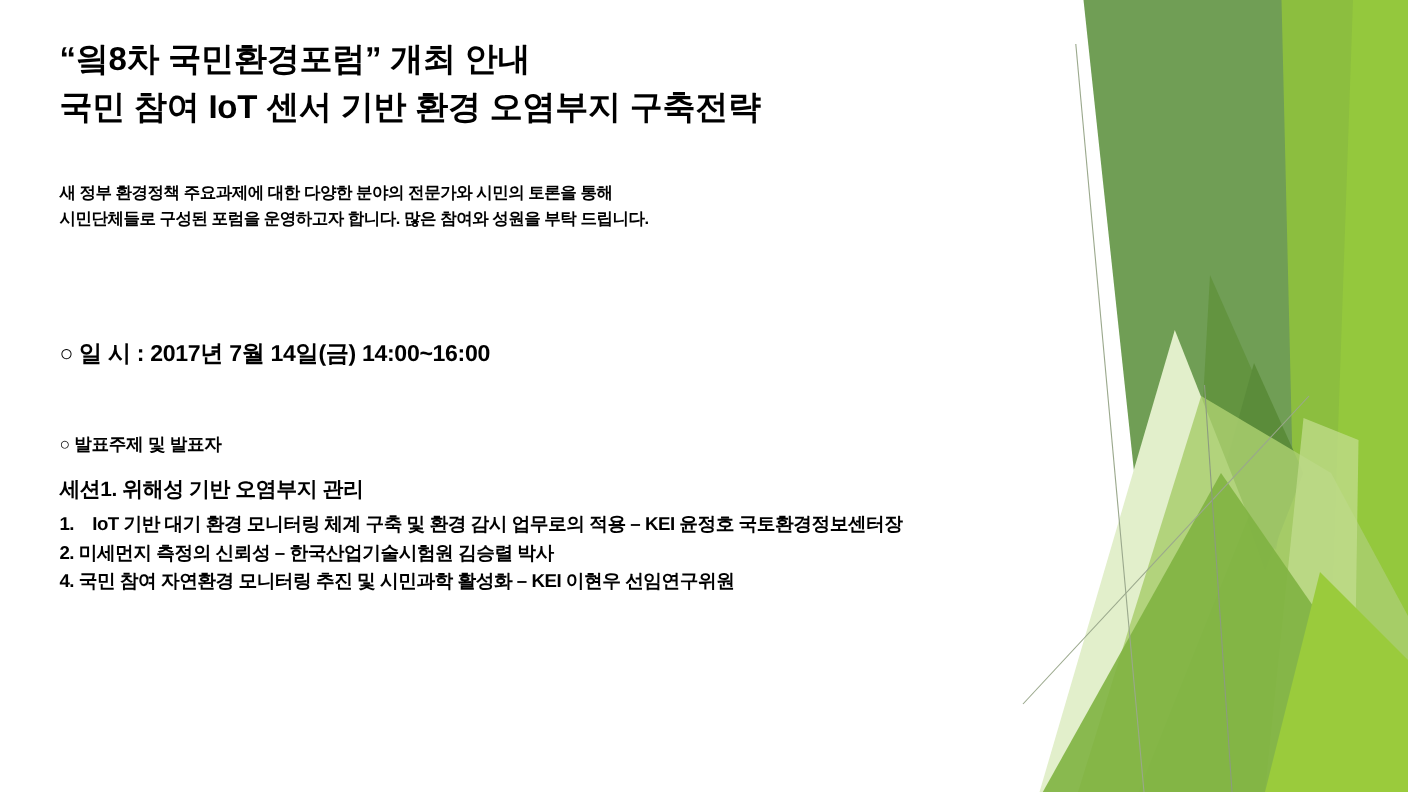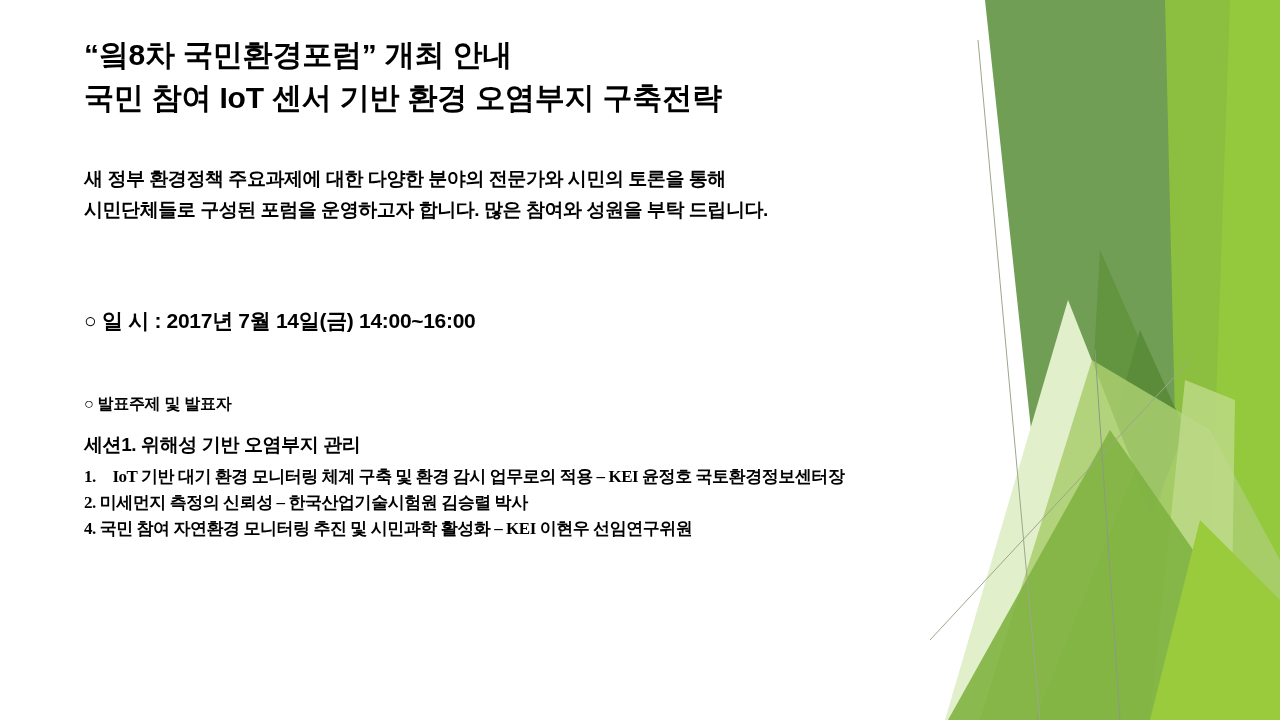--- a/index.html
+++ b/index.html
@@ -25,21 +25,21 @@
     top: 0;
     left: 0;
     width: 1280px;
     height: 720px;
     pointer-events: none;
   }
 
   
   #content {
     position: absolute;
-    left: 84px;
+    left: 54px;
     top: 0;
     width: 890px;
     height: 720px;
     color: #000000;
   }
 
   .title-block {
     position: absolute;
     top: 34px;
     left: 0;
@@ -54,21 +54,21 @@
     color: #000000;
   }
 
   .body-paragraph {
     position: absolute;
     top: 164px;
     left: 0;
     width: 880px;
   }
   .para-line {
-    font-size: 19px;
+    font-size: 15px;
     font-weight: bold;
     line-height: 1.62;
     letter-spacing: -0.45px;
     white-space: nowrap;
     color: #000000;
   }
 
   .info-line {
     position: absolute;
     left: 0;
@@ -114,21 +114,20 @@
     margin: 0;
     padding: 0;
   }
   #presentation-list li {
     font-size: 17px;
     font-weight: bold;
     line-height: 1.52;
     letter-spacing: -0.45px;
     white-space: nowrap;
     color: #000000;
-    font-family: Liberation Serif, serif;
   }
 </style>
 </head>
 <body>
 
 <div id="slide">
 
   <svg id="facet-decoration" viewBox="0 0 1280 720" preserveAspectRatio="none">
 
     <polygon points="1125,0 1280,0 1280,720 1010,720" fill="#94C83D"></polygon>

